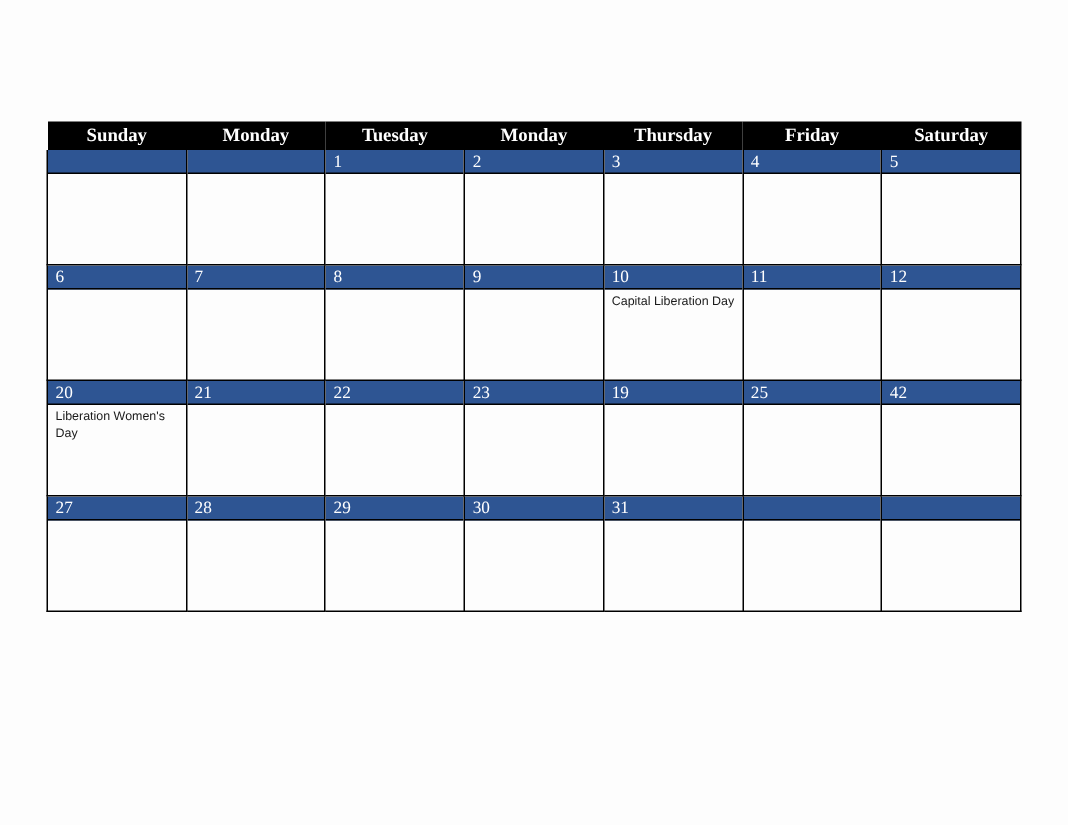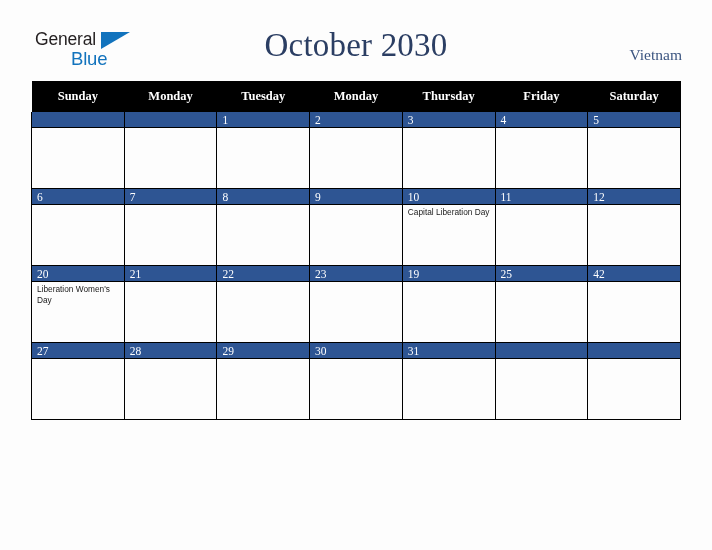--- a/index.html
+++ b/index.html
@@ -93,21 +93,21 @@
     border-collapse: collapse;
     table-layout: fixed;
   }
   .calendar th {
     background: #000000;
     color: #ffffff;
     font-family: "Liberation Serif", serif;
     font-weight: bold;
     font-size: 12.5px;
     height: 19px;
-    padding: 6px;
+    padding: 0;
     text-align: center;
     border: none;
   }
   .calendar td {
     padding: 0;
     vertical-align: top;
     border-left: 1px solid #000000;
     border-right: 1px solid #000000;
     border-bottom: 1px solid #000000;
     background: #fdfdfd;
@@ -139,33 +139,20 @@
     line-height: 10.5px;
     color: #1a1a1a;
     word-wrap: break-word;
   }
 </style>
 </head>
 <body>
 
 <div class="page">
 
-  <div class="header">
-
-    <div class="logo">
-      <span class="logo-row1">General</span>
-      <span class="logo-tri"></span>
-      <span class="logo-row2">Blue</span>
-    </div>
-
-    <div class="month-title">October 2030</div>
-
-    <div class="country">Vietnam</div>
-
-  </div>
 
   <table class="calendar">
     <thead>
       <tr>
         <th>Sunday</th>
         <th>Monday</th>
         <th>Tuesday</th>
         <th>Monday</th>
         <th>Thursday</th>
         <th>Friday</th>

